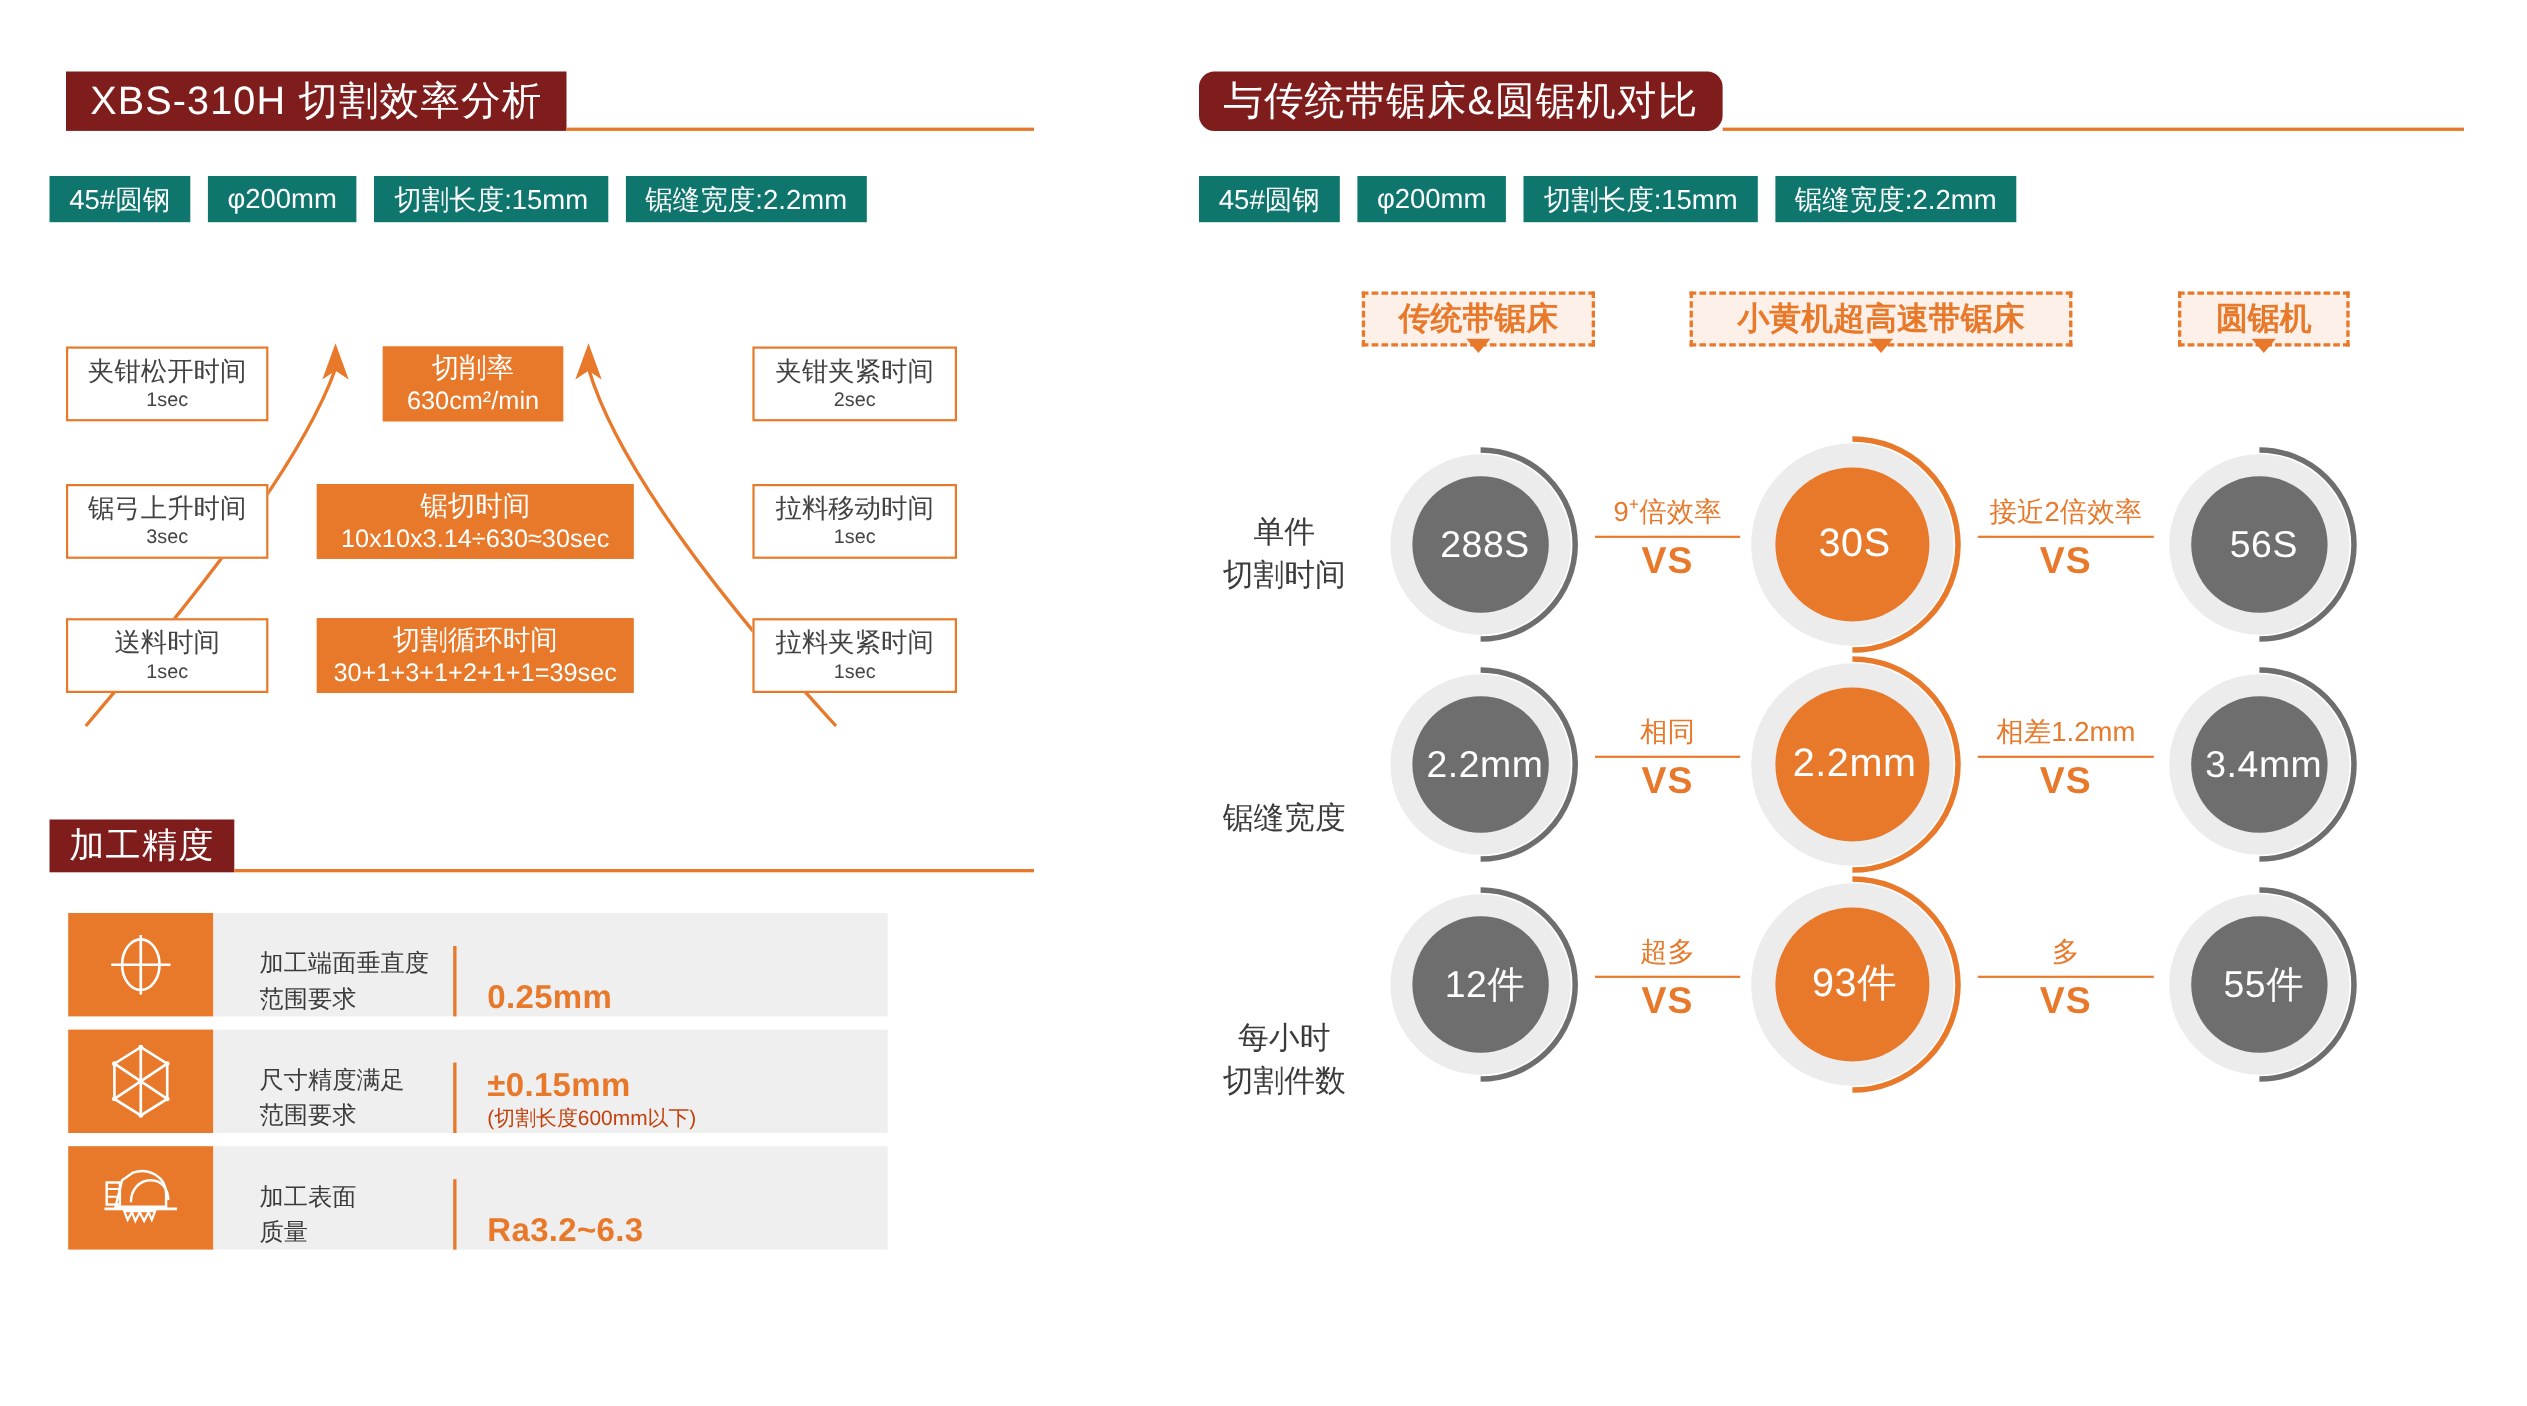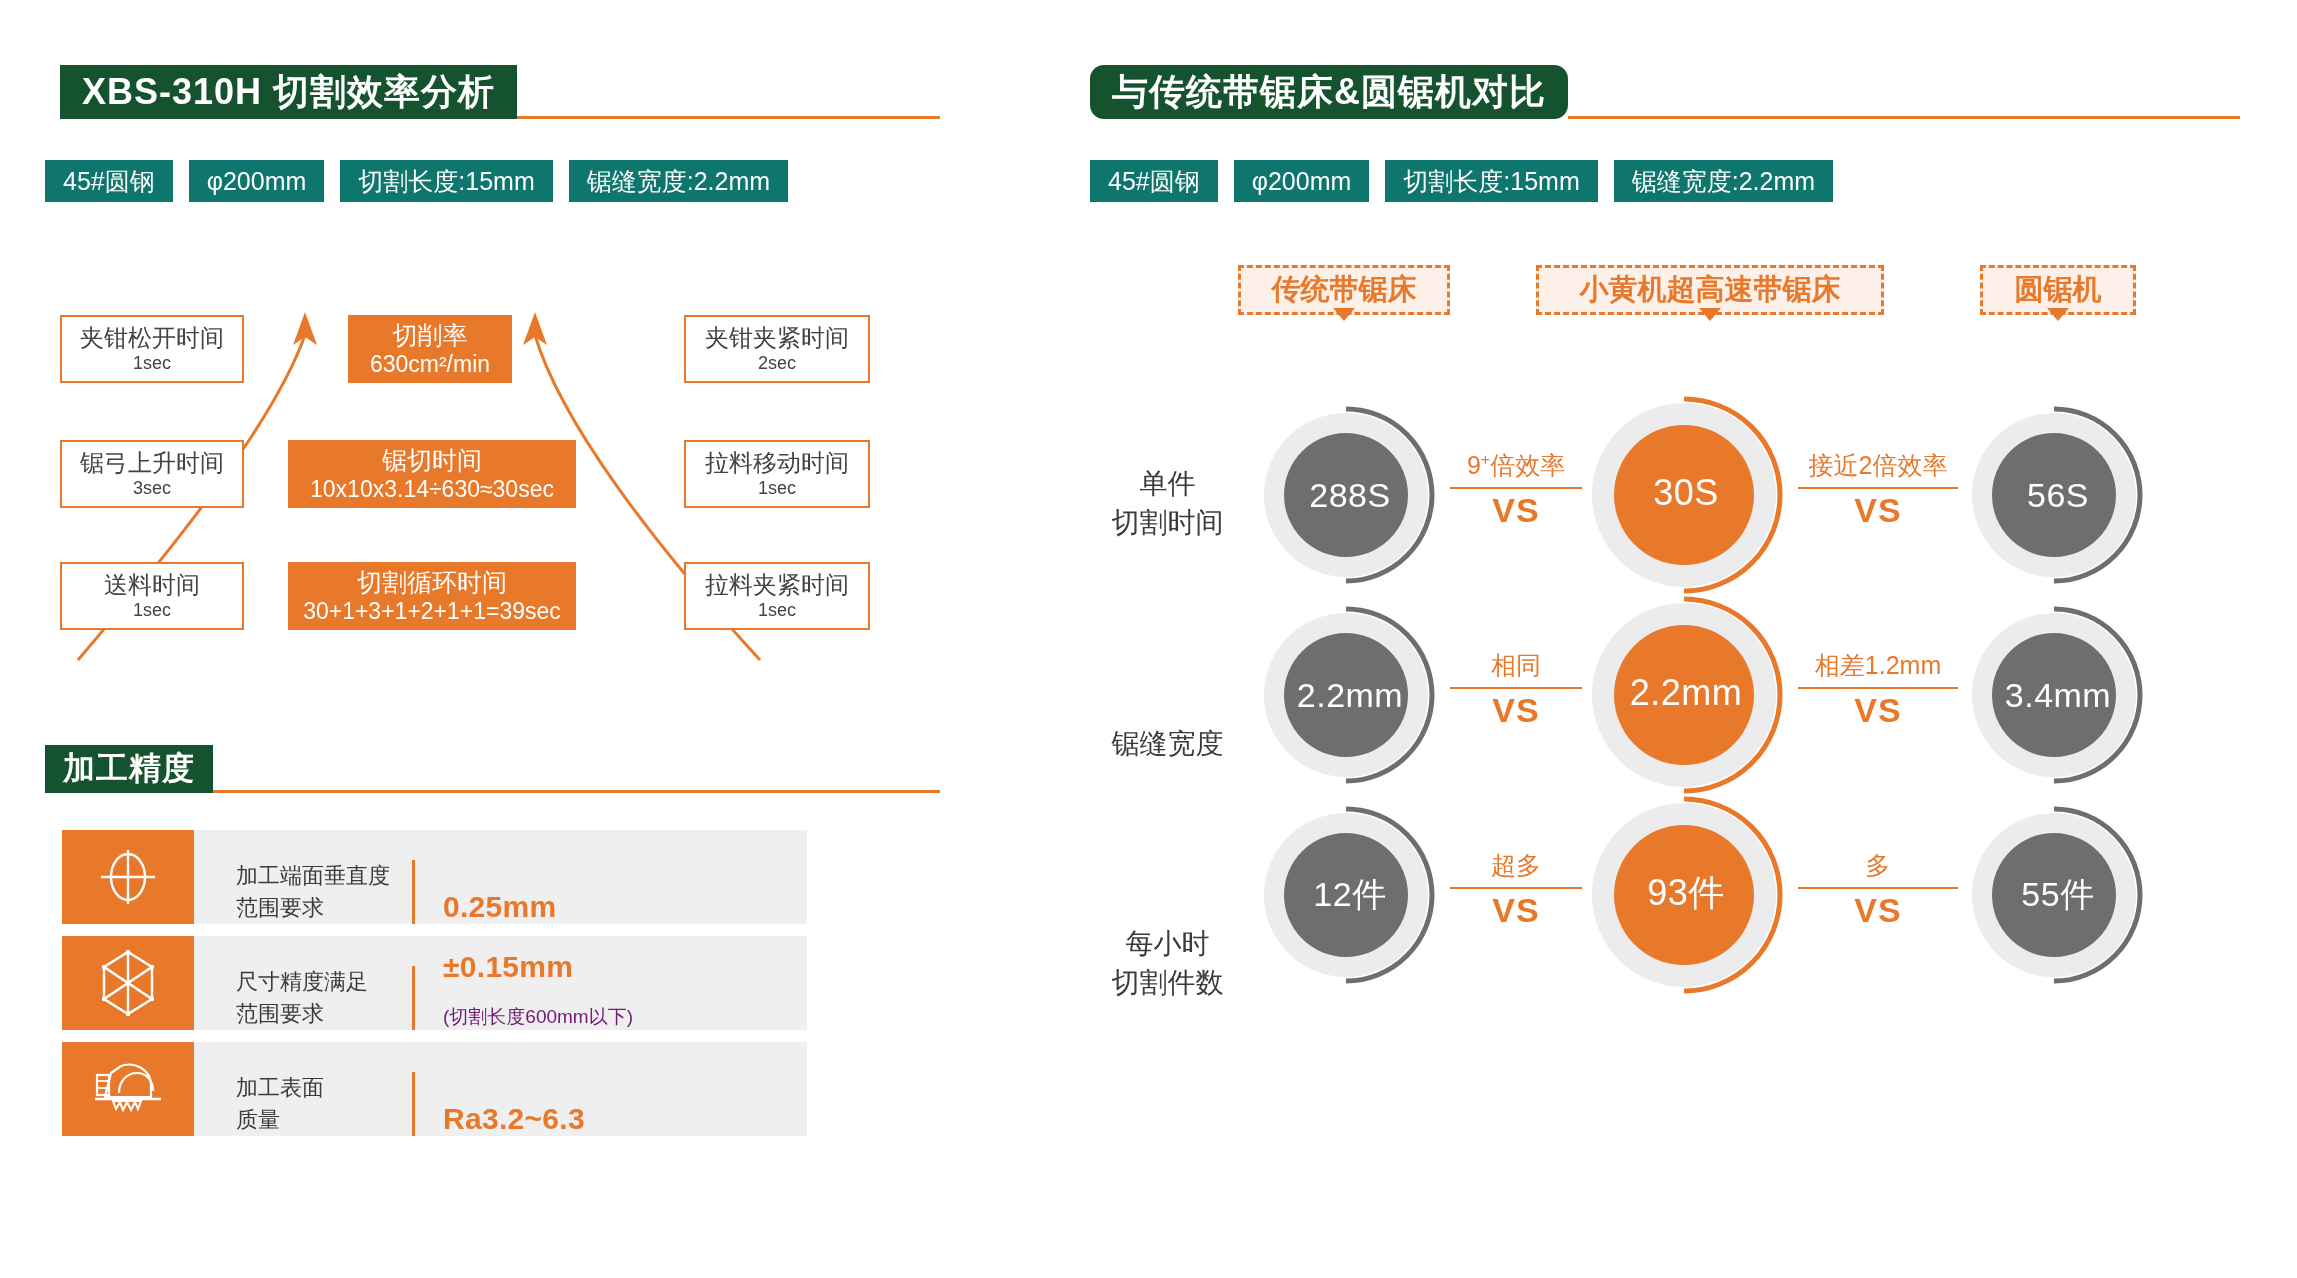--- a/index.html
+++ b/index.html
@@ -7,22 +7,22 @@
     width: 2297px; height: 1278px;
     background: #ffffff;
     font-family: "Liberation Sans", "DejaVu Sans", sans-serif;
     overflow: hidden;
   }
   .page { position: relative; width: 2297px; height: 1278px; }
 
   
   .sec-head { position: absolute; display: flex; align-items: flex-end; }
   .sec-head .tab {
-    background: #14532d; color: #fff;
-    font-weight: bold; letter-spacing: 1px;
+    background: #7f1d1d; color: #fff;
+    font-weight: normal; letter-spacing: 1px;
     display: flex; align-items: center; justify-content: center;
     white-space: nowrap;
   }
   .sec-head .rule { height: 3px; background: #E8792B; flex: 1 1 auto; }
 
   
   .tagrow { position: absolute; display: flex; }
   .tag {
     background: #0f766e; color: #ffffff;
     display: flex; align-items: center; justify-content: center;
@@ -54,21 +54,21 @@
     display: flex; align-items: center; justify-content: center; flex: none;
   }
   .acc-body {
     width: 613px; background: #EFEFEF;
     display: flex; align-items: flex-end; padding-left: 42px;
   }
   .acc-label { font-size: 22px; color: #3b3b3b; line-height: 1.45; width: 176px; }
   .acc-div { width: 3px; height: 64px; background: #E8792B; margin-right: 28px; }
   .acc-val { color: #E8792B; }
   .acc-val .big { font-size: 30px; font-weight: bold; display: block; letter-spacing: .3px;}
-  .acc-val .sub { font-size: 19px; color: #701a75; display: block; margin-top: 20px; }
+  .acc-val .sub { font-size: 19px; color: #c2410c; display: block; margin-top: 0; }
 
   
   .cmp { position: absolute; left: 1090px; top: 255px; width: 1160px; height: 980px; }
   .colhead { position: absolute; text-align: center; }
   .colhead .chip {
     background: #FDF0E8; border: 3px dashed #E8792B;
     color: #E8792B; font-weight: bold; white-space: nowrap;
     display: flex; align-items: center; justify-content: center;
     height: 50px; padding: 0 16px; font-size: 29px;
   }

